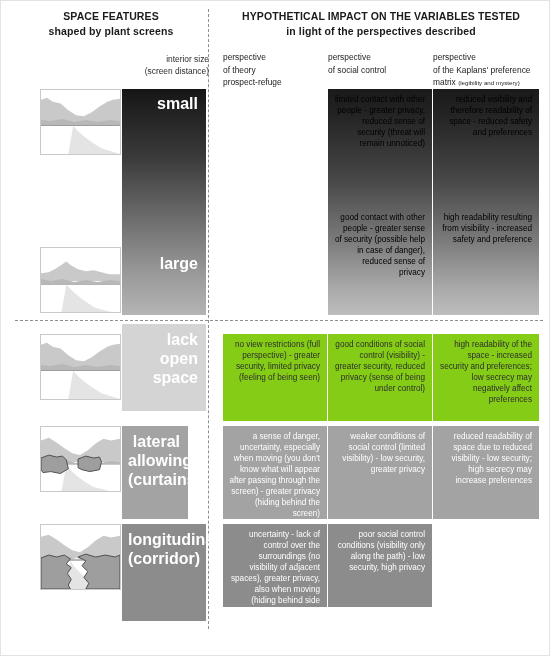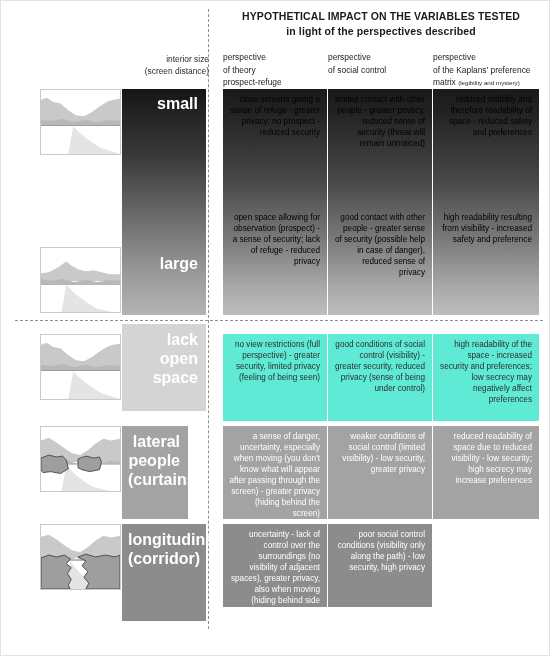--- a/index.html
+++ b/index.html
@@ -102,21 +102,21 @@
     line-height: 1.34;
     text-align: right;
     padding: 6px 7px 6px 6px;
   }
   .cell.light { color: #2e2e2e; }
   .cell.white { color: #ffffff; }
 
   .grad-cell {
     background: linear-gradient(to bottom, #1a1a1a 0%, #222 10%, #474747 40%, #7d7d7d 68%, #a9a9a9 88%, #bdbdbd 100%);
   }
-  .flat-light { background: #5eead4; }
+  .flat-light { background: #84cc16; }
   .flat-mid   { background: #a3a3a3; }
   .flat-dark  { background: #8c8c8c; }
 
   
   .c1 { left: 222px; width: 104px; }
   .c2 { left: 327px; width: 104px; }
   .c3 { left: 432px; width: 106px; }
 
   .row-top { top: 88px; height: 226px; }
   .row-a   { top: 333px; height: 87px; }
@@ -124,20 +124,24 @@
   .row-c   { top: 523px; height: 83px; }
 
   .grad-cell .txt-top { position: absolute; right: 7px; top: 6px; left: 6px; text-align: right; }
   .grad-cell .txt-bot { position: absolute; right: 7px; left: 6px; top: 124px; text-align: right; }
 </style>
 </head>
 <body>
 
 <div id="figure">
 
+  <div class="hdr-left">
+    <div>SPACE FEATURES</div>
+    <div>shaped by plant screens</div>
+  </div>
   <div class="hdr-right">
     <div>HYPOTHETICAL IMPACT ON THE VARIABLES TESTED</div>
     <div>in light of the perspectives described</div>
   </div>
 
   <div class="vdiv"></div>
   <div class="hdiv"></div>
 
   <div class="cap cap-size">
     <div>interior size</div>
@@ -220,33 +224,29 @@
     <span class="lbl-large">large</span>
   </div>
 
   <div class="bar bar-lack">
     <span>lack</span>
     <span>open space</span>
   </div>
 
   <div class="bar bar-lateral">
     <span>lateral</span>
-    <span>people</span>
+    <span>allowing</span>
     <span>(curtains)</span>
   </div>
 
   <div class="bar bar-longi">
     <span>longitudinal</span>
     <span>(corridor)</span>
   </div>
 
-  <div class="cell grad-cell c1 row-top">
-    <div class="txt-top white">close screens giving a sense of refuge - greater privacy; no prospect - reduced security</div>
-    <div class="txt-bot light">open space allowing for observation (prospect) - a sense of security; lack of refuge - reduced privacy</div>
-  </div>
   <div class="cell grad-cell c2 row-top">
     <div class="txt-top white">limited contact with other people - greater privacy, reduced sense of security (threat will remain unnoticed)</div>
     <div class="txt-bot light">good contact with other people - greater sense of security (possible help in case of danger), reduced sense of privacy</div>
   </div>
   <div class="cell grad-cell c3 row-top">
     <div class="txt-top white">reduced visibility and therefore readability of space - reduced safety and preferences</div>
     <div class="txt-bot light">high readability resulting from visibility - increased safety and preference</div>
   </div>
 
   <div class="cell flat-light light c1 row-a">no view restrictions (full perspective) - greater security, limited privacy (feeling of being seen)</div>

